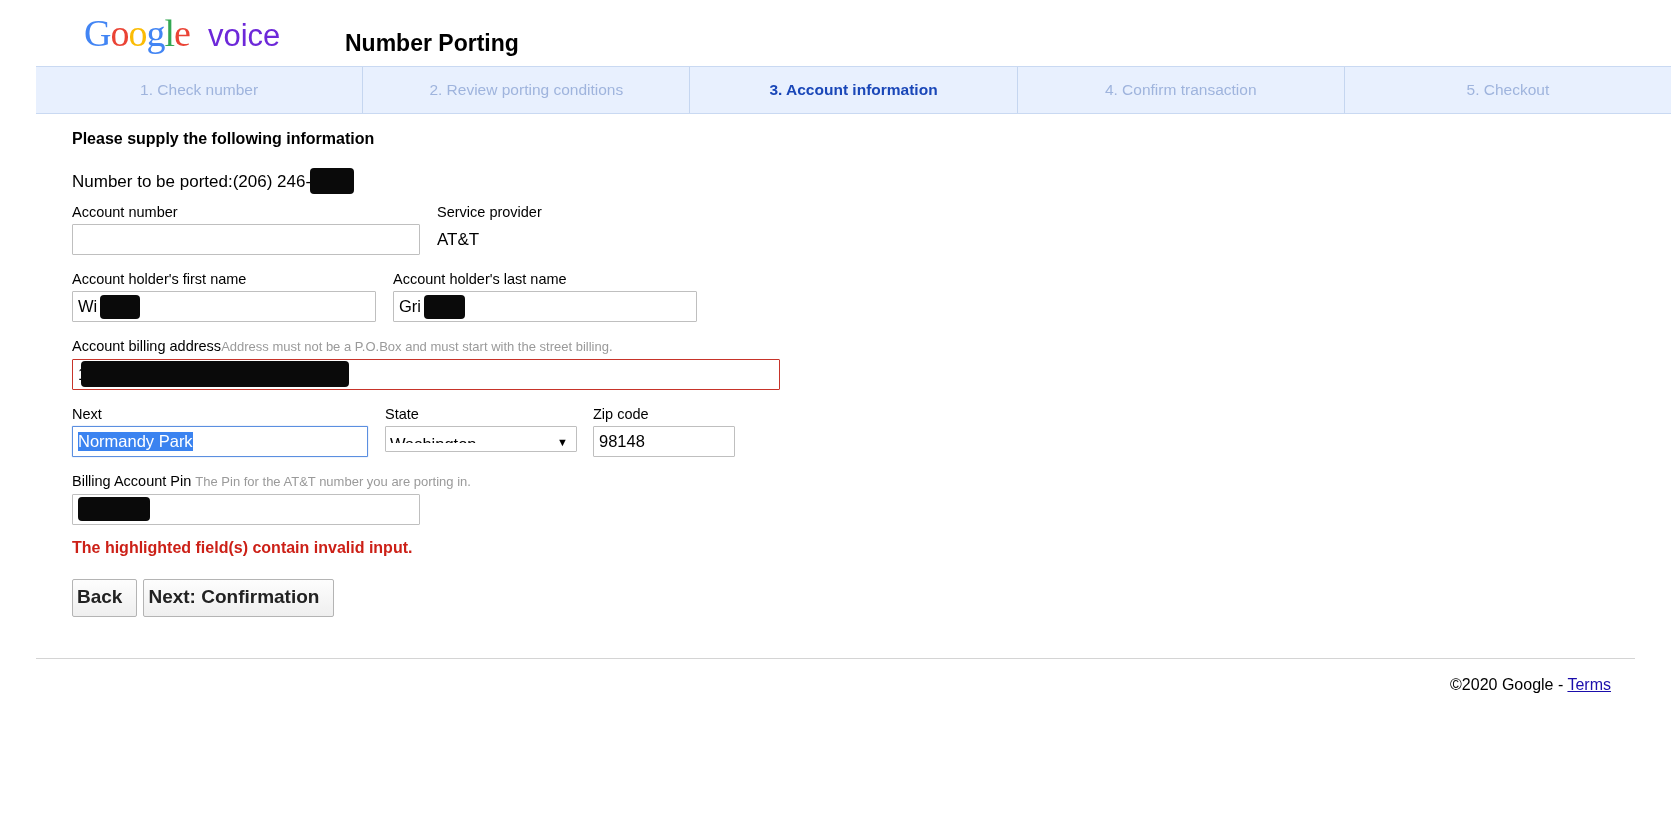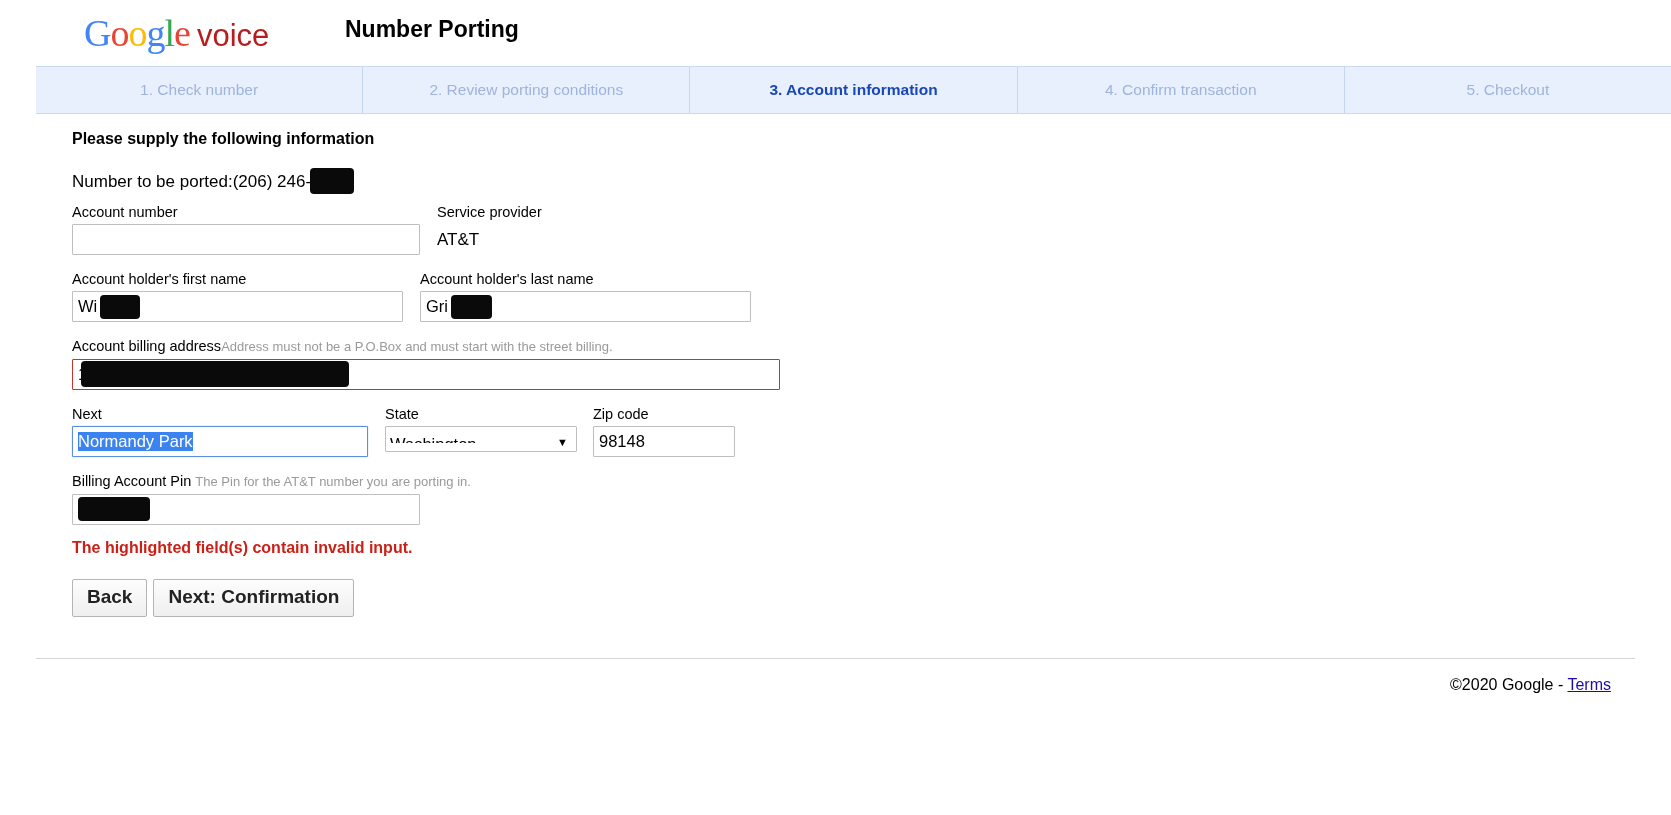--- a/index.html
+++ b/index.html
@@ -31,30 +31,30 @@
     white-space: nowrap;
     line-height: 1;
   }
   .logo .g1 { color: #4285f4; }
   .logo .o1 { color: #ea4335; }
   .logo .o2 { color: #fbbc05; }
   .logo .g2 { color: #4285f4; }
   .logo .l  { color: #34a853; }
   .logo .e  { color: #ea4335; }
   .logo .voice {
-    color: #b91c1c;
+    color: #6d28d9;
     font-family: "Liberation Sans", sans-serif;
     font-size: 31px;
-    margin-left: 7px;
+    margin-left: 18px;
     letter-spacing: 0px;
   }
   .page-title {
     position: absolute;
     left: 345px;
-    top: 16px;
+    top: 30px;
     font-size: 23px;
     font-weight: bold;
     color: #000;
   }
 
   
   .steps {
     display: flex;
     width: 100%;
     height: 48px;
@@ -154,21 +154,21 @@
   .focused {
     border: 1px solid #5b8fe0;
     box-shadow: 0 0 1px #5b8fe0;
   }
   .selected-text {
     background: #3b83f0;
     color: #ffffff;
   }
 
   .w-account   { width: 348px; }
-  .w-name      { width: 331px; }
+  .w-name      { width: 304px; }
   .w-address   { width: 708px; }
   .w-city      { width: 296px; }
   .w-zip       { width: 142px; }
   .w-pin       { width: 348px; }
 
   .gap-name  { width: 17px; }
   .gap-state { width: 17px; }
   .gap-zip   { width: 16px; }
 
   .provider-block { margin-left: 17px; }
@@ -211,21 +211,21 @@
     font-size: 16px;
     margin-top: 14px;
     margin-bottom: 22px;
   }
 
   .buttons { display: flex; gap: 6px; }
   .btn {
     font-family: "Liberation Sans", sans-serif;
     font-size: 19px;
     font-weight: bold;
-    padding: 4px 14px 6px 14px;
+    padding: 4px 14px 6px 4px;
     background: linear-gradient(#fdfdfd, #efefef);
     border: 1px solid #b4b4b4;
     border-radius: 2px;
     color: #222;
     cursor: pointer;
     line-height: 26px;
     text-align: center;
   }
 
   

